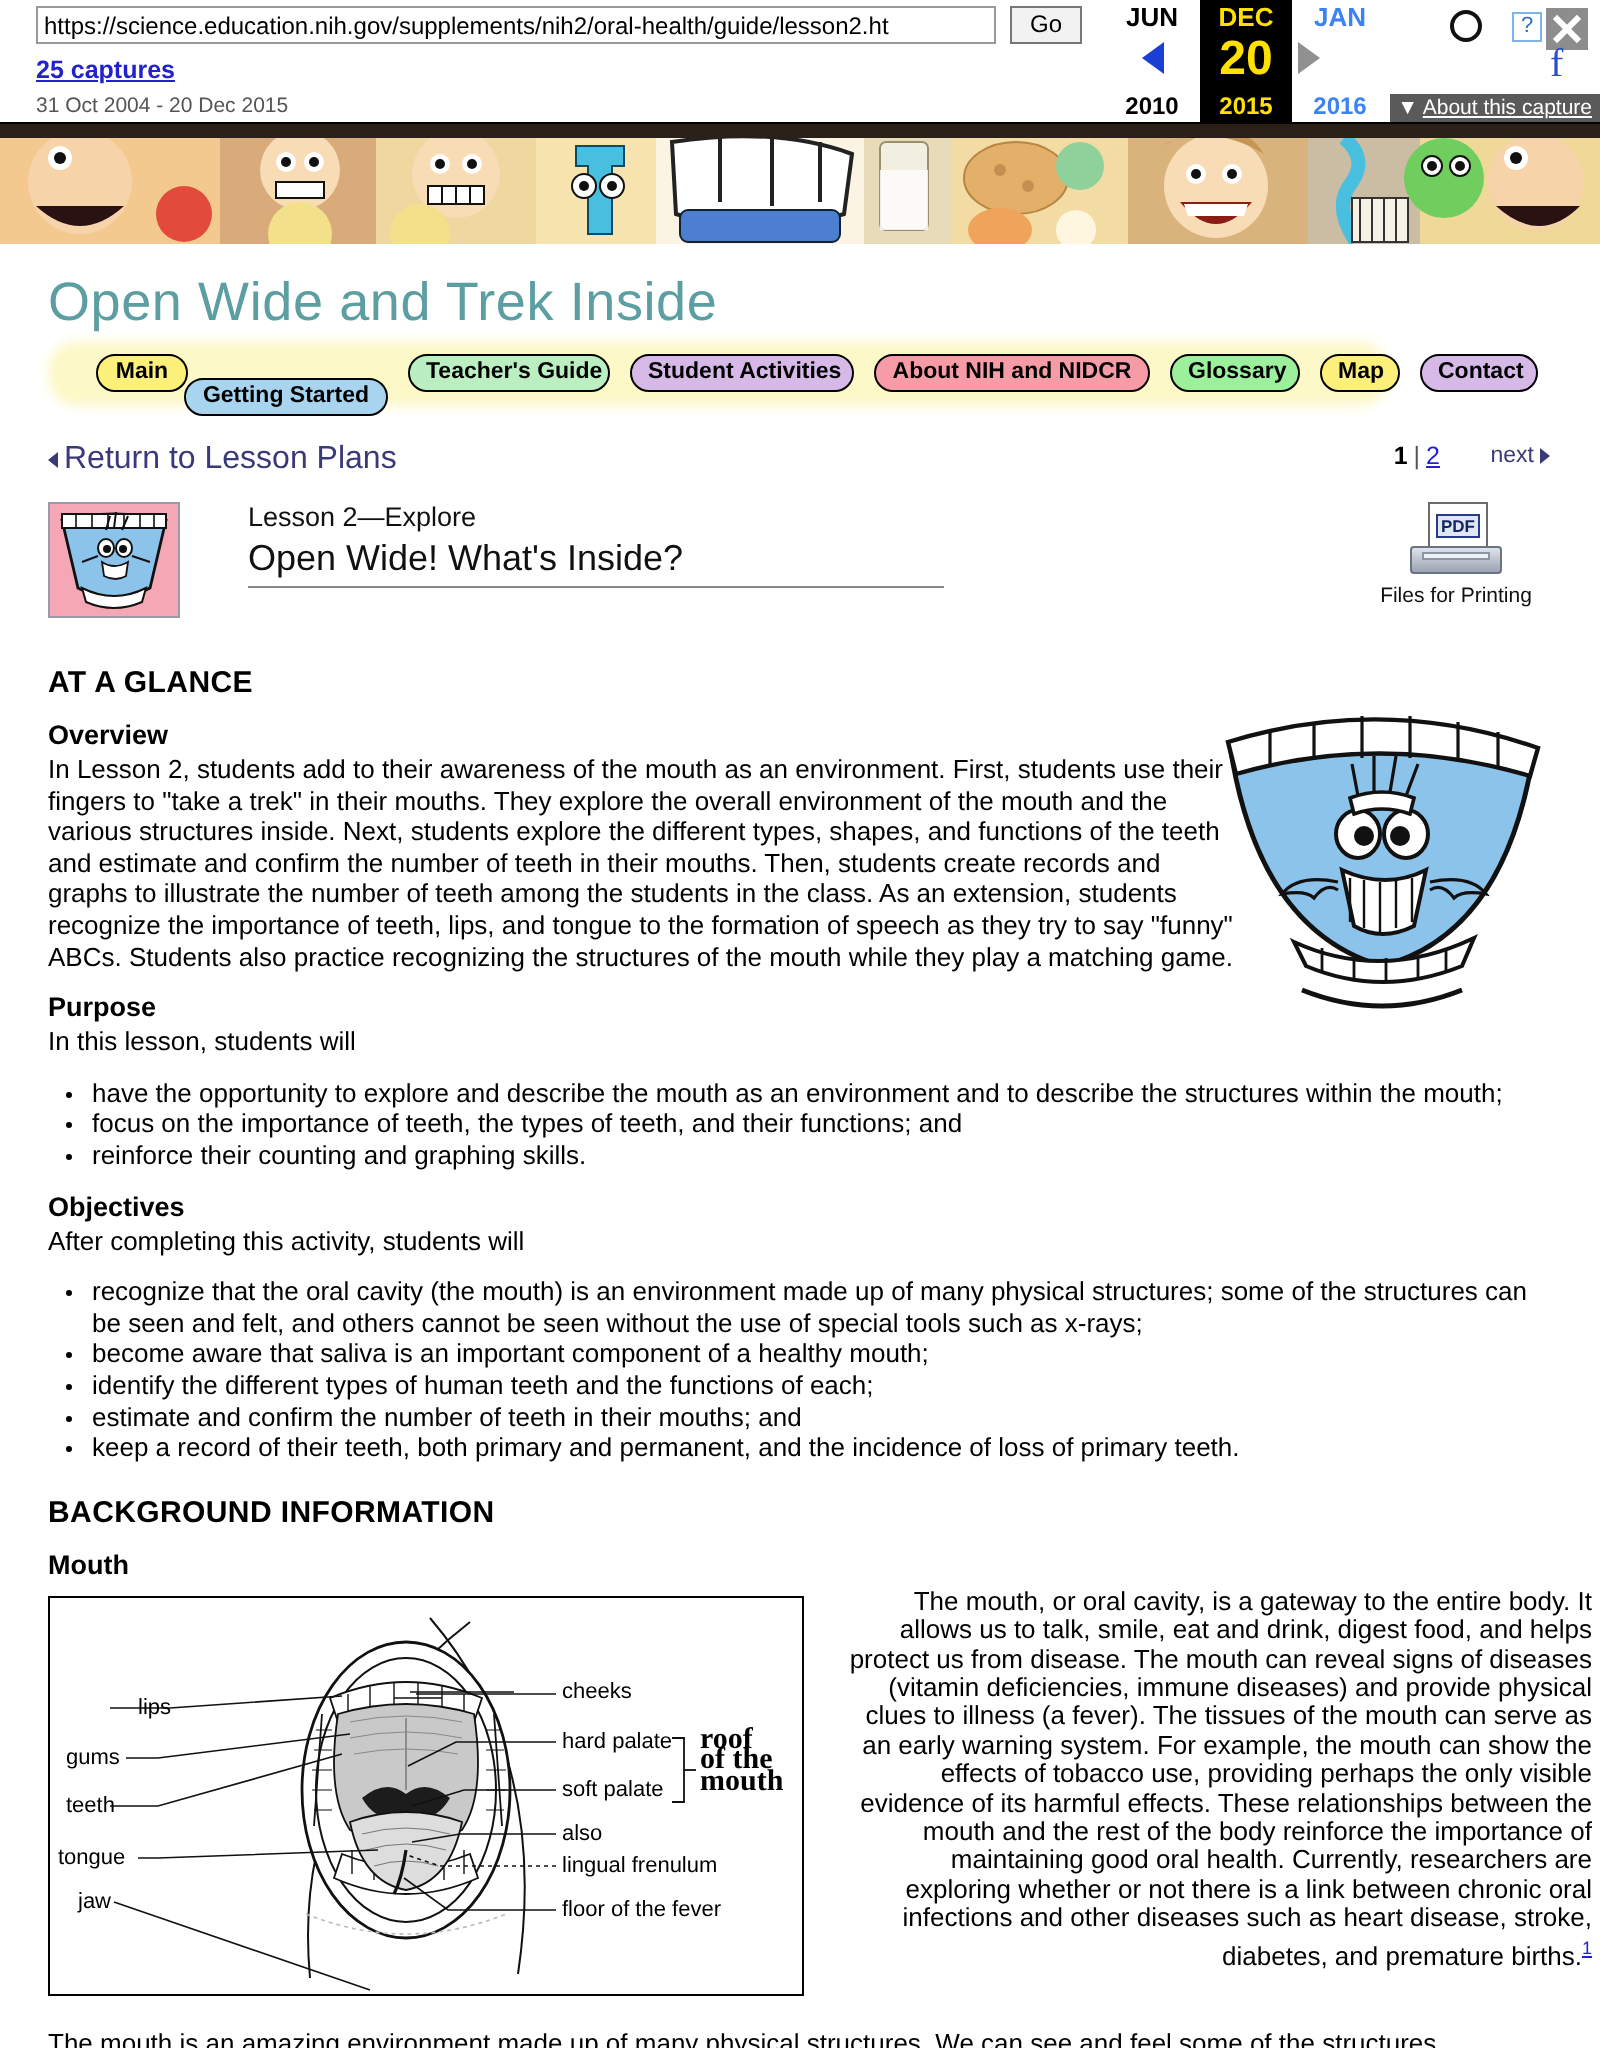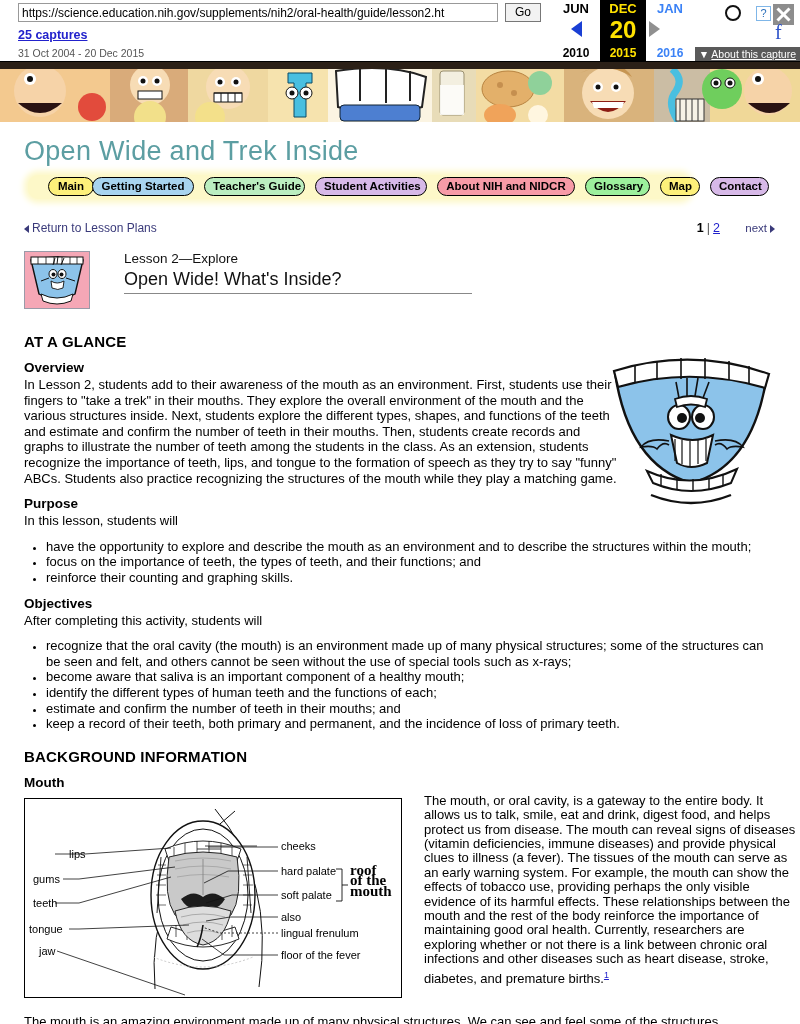--- a/index.html
+++ b/index.html
@@ -94,21 +94,21 @@
   #navbar { position:relative; margin:8px 0 4px 4px; height:24px;
             background:#fdf8c8; border-radius:10px; width:662px;
             box-shadow:0 0 6px 4px #fdf8c8; }
   .pill { position:absolute; top:2px; height:19px; border:1.5px solid #000;
           border-radius:10px; font-size:11.5px; font-weight:bold; line-height:17px;
           padding:0 8px; cursor:pointer; color:#000; white-space:nowrap;
           font-family:"Liberation Sans", sans-serif; }
 
   
   #toprow { position:relative; height:24px; margin-top:20px; }
-  #return-link { position:absolute; left:0; top:2px; font-size:12px; color:#3a3a7a; cursor:pointer;}
+  #return-link { position:absolute; left:0; top:2px; font-size:16px; color:#3a3a7a; cursor:pointer;}
   #return-link .tri { display:inline-block; width:0;height:0;
       border-top:4px solid transparent;border-bottom:4px solid transparent;
       border-right:5px solid #3a3a7a; margin-right:3px; vertical-align:middle;}
   #paging { position:absolute; right:56px; top:2px; font-size:12.5px; }
   #paging .cur { font-weight:bold; }
   #paging .sep { color:#555; margin:0 3px; }
   #paging a { color:#2222cc; text-decoration:underline; cursor:pointer; }
   #nextlink { position:absolute; right:1px; top:3px; font-size:11.5px; color:#3a3a7a; cursor:pointer;}
   #nextlink .tri { display:inline-block; width:0;height:0;
       border-top:4px solid transparent;border-bottom:4px solid transparent;
@@ -147,21 +147,21 @@
 
   #overview-wrap { position:relative; }
   #overview-p { width:595px; }
   #mouth-art { position:absolute; right:2px; top:-5px; width:165px; height:155px; }
 
   
   #mouthfig { position:relative; width:378px; height:200px; border:1px solid #000;
               background:#fff; float:left; margin:6px 10px 0 0; }
   #mouthfig svg { display:block; }
   #bg-row { position:relative; }
-  #bg-col { position:absolute; left:400px; top:2px; width:372px; font-size:13px; line-height:14.4px;}
+  #bg-col { position:absolute; left:400px; top:2px; width:372px; font-size:13px; line-height:14.4px;text-align:right;}
   #bg-col sup a { color:#2222cc; text-decoration:underline; font-size:9px; }
   #tail-p { position:absolute; left:24px; top:1014px; width:760px;
             font-size:13px; line-height:15.6px; margin:0; }
 </style>
 </head>
 <body>
 
 <div id="wayback">
   <div id="wb-left">
     <div class="wb-urlrow">
@@ -294,21 +294,21 @@
     <rect x="0" y="0" width="800" height="4" fill="#2b2017"></rect>
   </svg>
 </div>
 
 <div id="page">
 
   <h1 id="site-title">Open Wide and Trek Inside</h1>
 
   <div id="navbar">
       <div class="pill" style="left: 20px; width: 46px; background: rgb(253, 240, 122); text-align: center;">Main</div>
-      <div class="pill" style="left: 64px; width: 102px; background: rgb(168, 212, 239); text-align: center;">Getting Started</div>
+      <div class="pill" style="left: 64px; width: 102px; background: rgb(168, 212, 239); text-align: center; margin-top: 12px;">Getting Started</div>
       <div class="pill" style="left: 176px; width: 101px; background: rgb(187, 238, 192); text-align: center;">Teacher's Guide</div>
       <div class="pill" style="left: 287px; width: 112px; background: rgb(215, 185, 232); text-align: center;">Student Activities</div>
       <div class="pill" style="left: 409px; width: 138px; background: rgb(247, 155, 167); text-align: center;">About NIH and NIDCR</div>
       <div class="pill" style="left: 557px; width: 65px; background: rgb(156, 240, 156); text-align: center;">Glossary</div>
       <div class="pill" style="left: 632px; width: 40px; background: rgb(253, 240, 122); text-align: center;">Map</div>
       <div class="pill" style="left: 682px; width: 59px; background: rgb(215, 185, 232); text-align: left;">Contact</div>
     </div>
 
   <div id="toprow">
     <div id="return-link">
@@ -335,20 +335,29 @@
         <circle cx="28.5" cy="22.5" r="2" fill="#111"></circle>
           <circle cx="36.5" cy="22.5" r="2" fill="#111"></circle>
         <path d="M26 29 q6 4 13 0 l-1 7 q-5 3 -11 0 z" fill="#fff" stroke="#111" stroke-width=".9"></path>
         <path d="M28 13 l2 -7 M32 12 l1 -8 M36 13 l3 -7" stroke="#111" stroke-width="1"></path>
         <path d="M24 26 l-8 3 M41 26 l9 3" stroke="#111" stroke-width="1" fill="none"></path>
       </svg>
     </div>
     <div id="lesson-text">
       <div class="lesson-kicker">Lesson 2—Explore</div>
       <div class="lesson-title">Open Wide! What's Inside?</div>
+    </div>
+    <div id="pdfbox">
+      <div id="pdf-icon">
+        <div class="pdf-sheet"></div>
+        <div class="pdf-tag">PDF</div>
+        <div class="pdf-base"></div>
+        <div class="pdf-slot"></div>
+      </div>
+      <div class="pdf-label">Files for Printing</div>
     </div>
   </div>
 
   <h2 class="sec">AT A GLANCE</h2>
 
   <div id="overview-wrap">
     <h3 class="sub">Overview</h3>
     <p class="body" id="overview-p">In Lesson 2, students add to their awareness of the mouth as an environment. First, students use their fingers to "take a trek" in their mouths. They explore the overall environment of the mouth and the various structures inside. Next, students explore the different types, shapes, and functions of the teeth and estimate and confirm the number of teeth in their mouths. Then, students create records and graphs to illustrate the number of teeth among the students in the class. As an extension, students recognize the importance of teeth, lips, and tongue to the formation of speech as they try to say "funny" ABCs. Students also practice recognizing the structures of the mouth while they play a matching game.</p>
     <div id="mouth-art">
       <svg width="165" height="155" viewBox="0 0 165 155">

